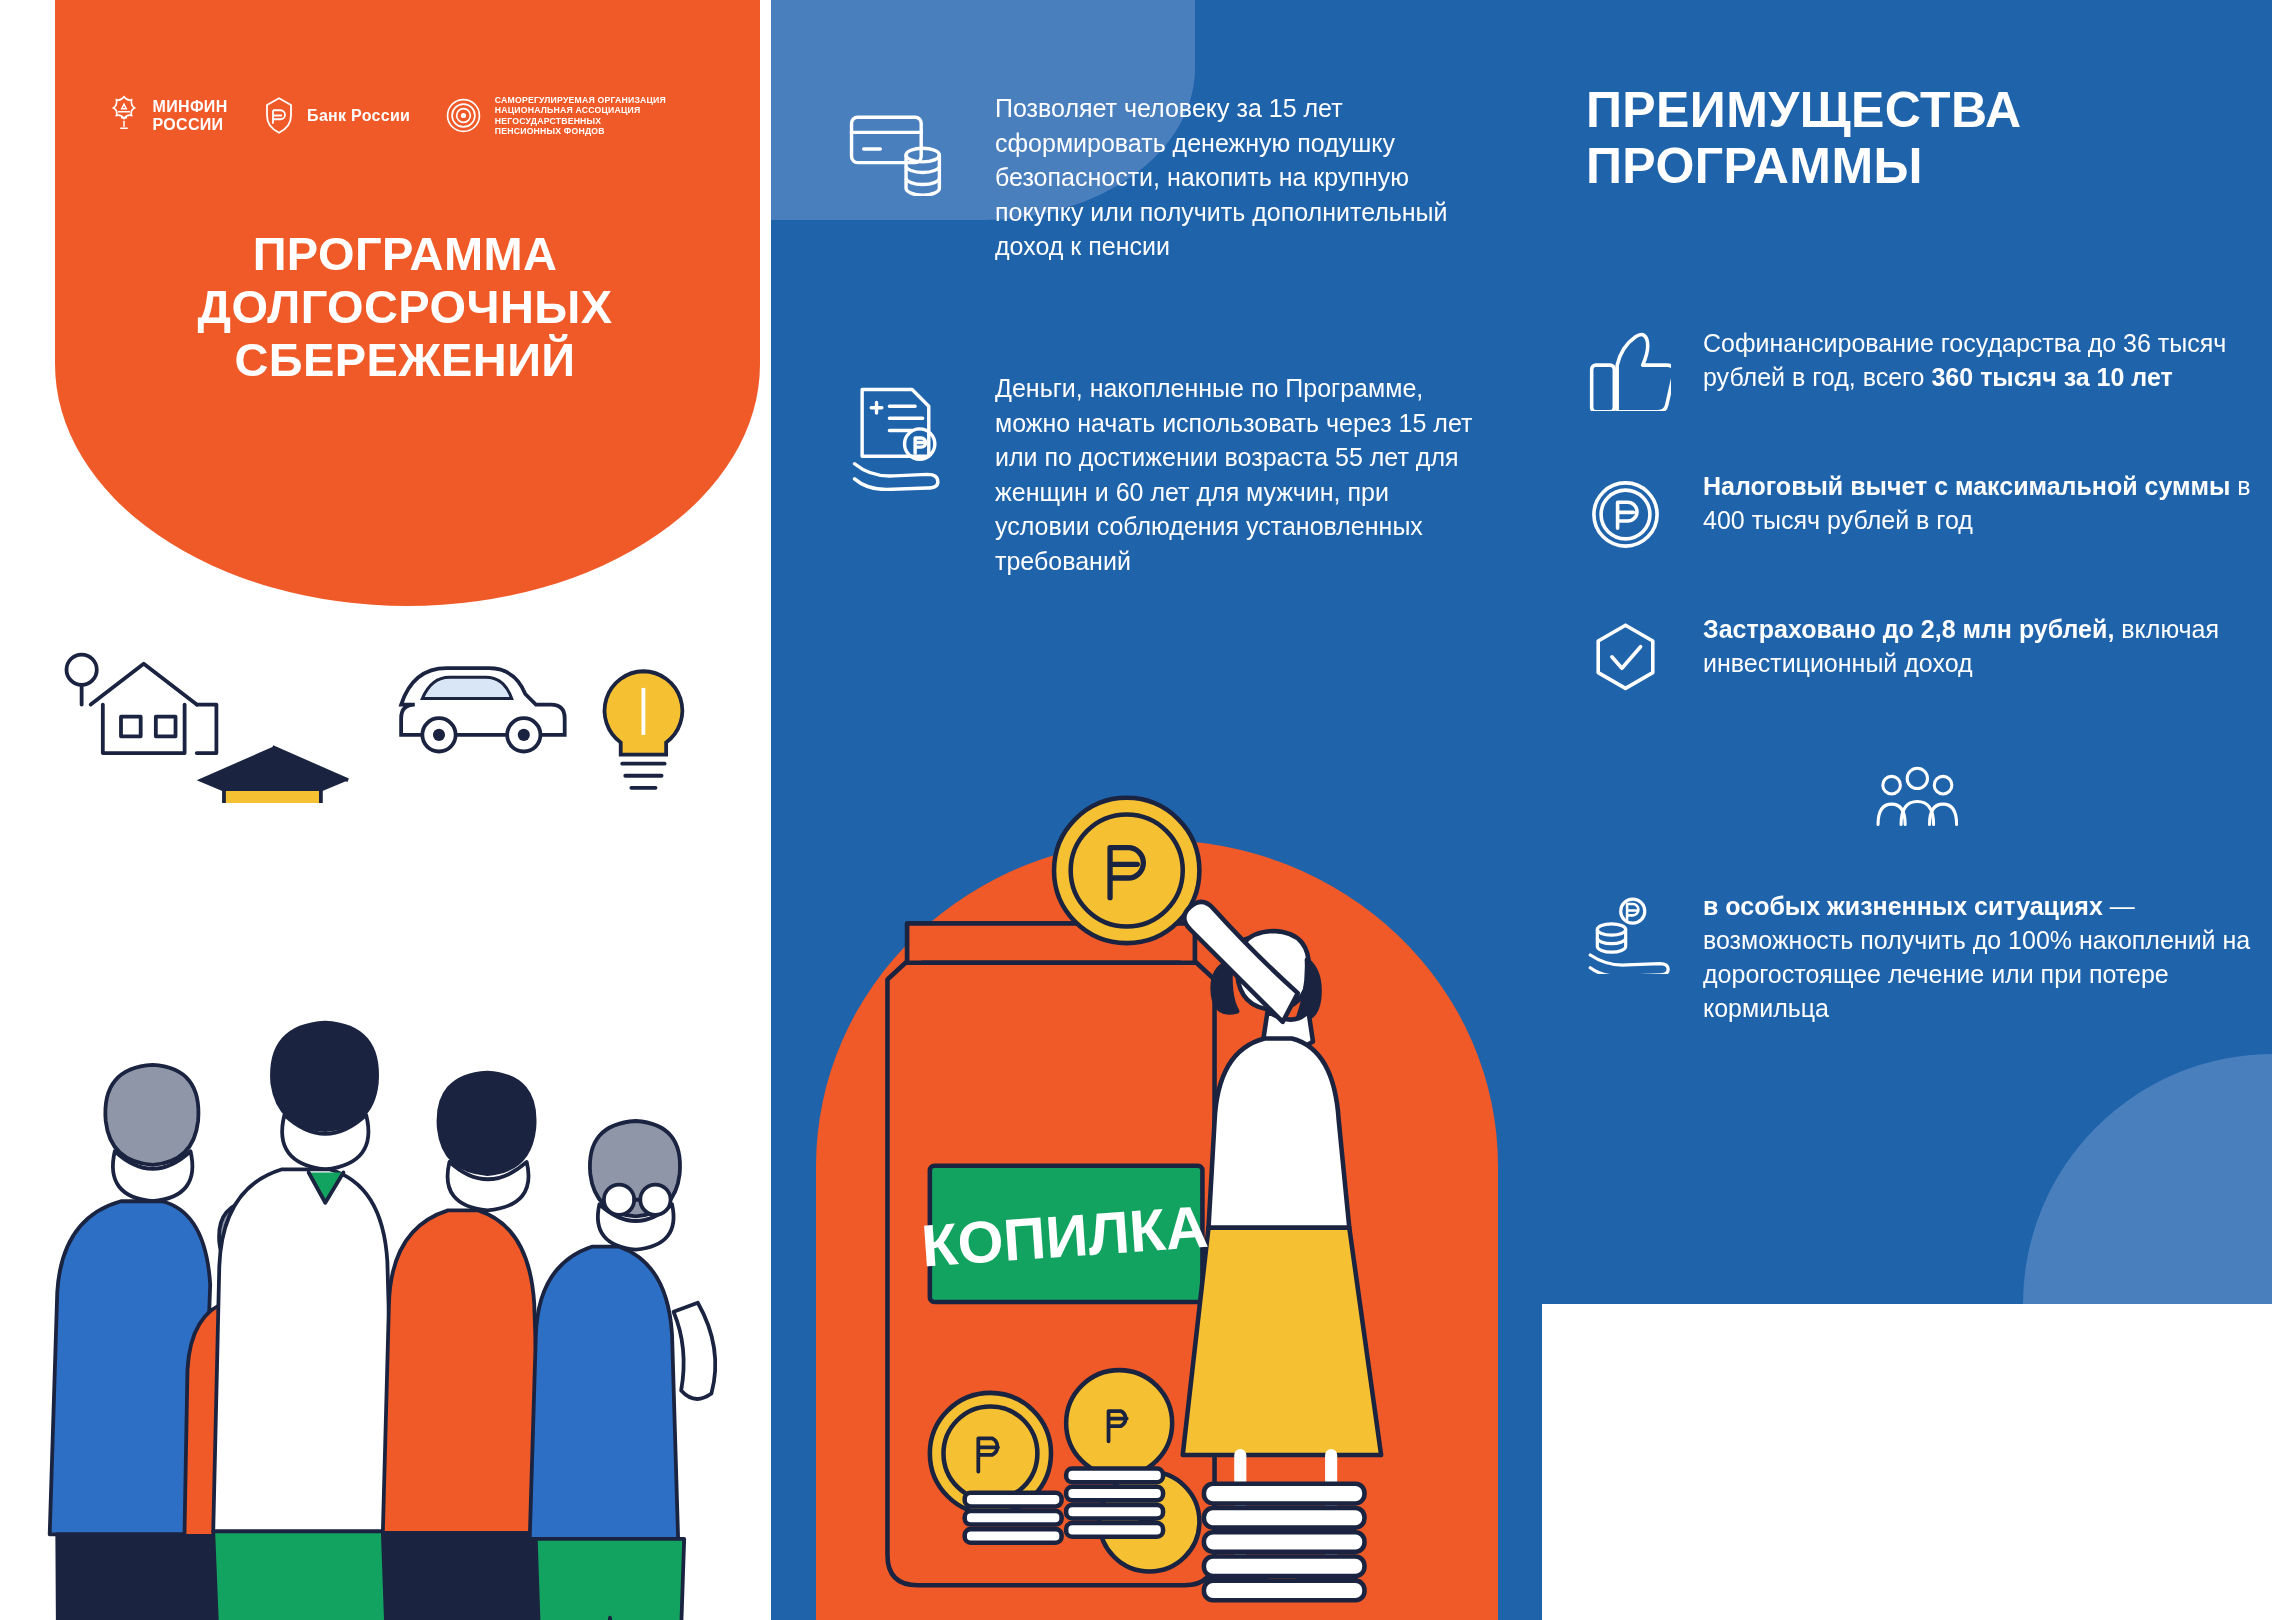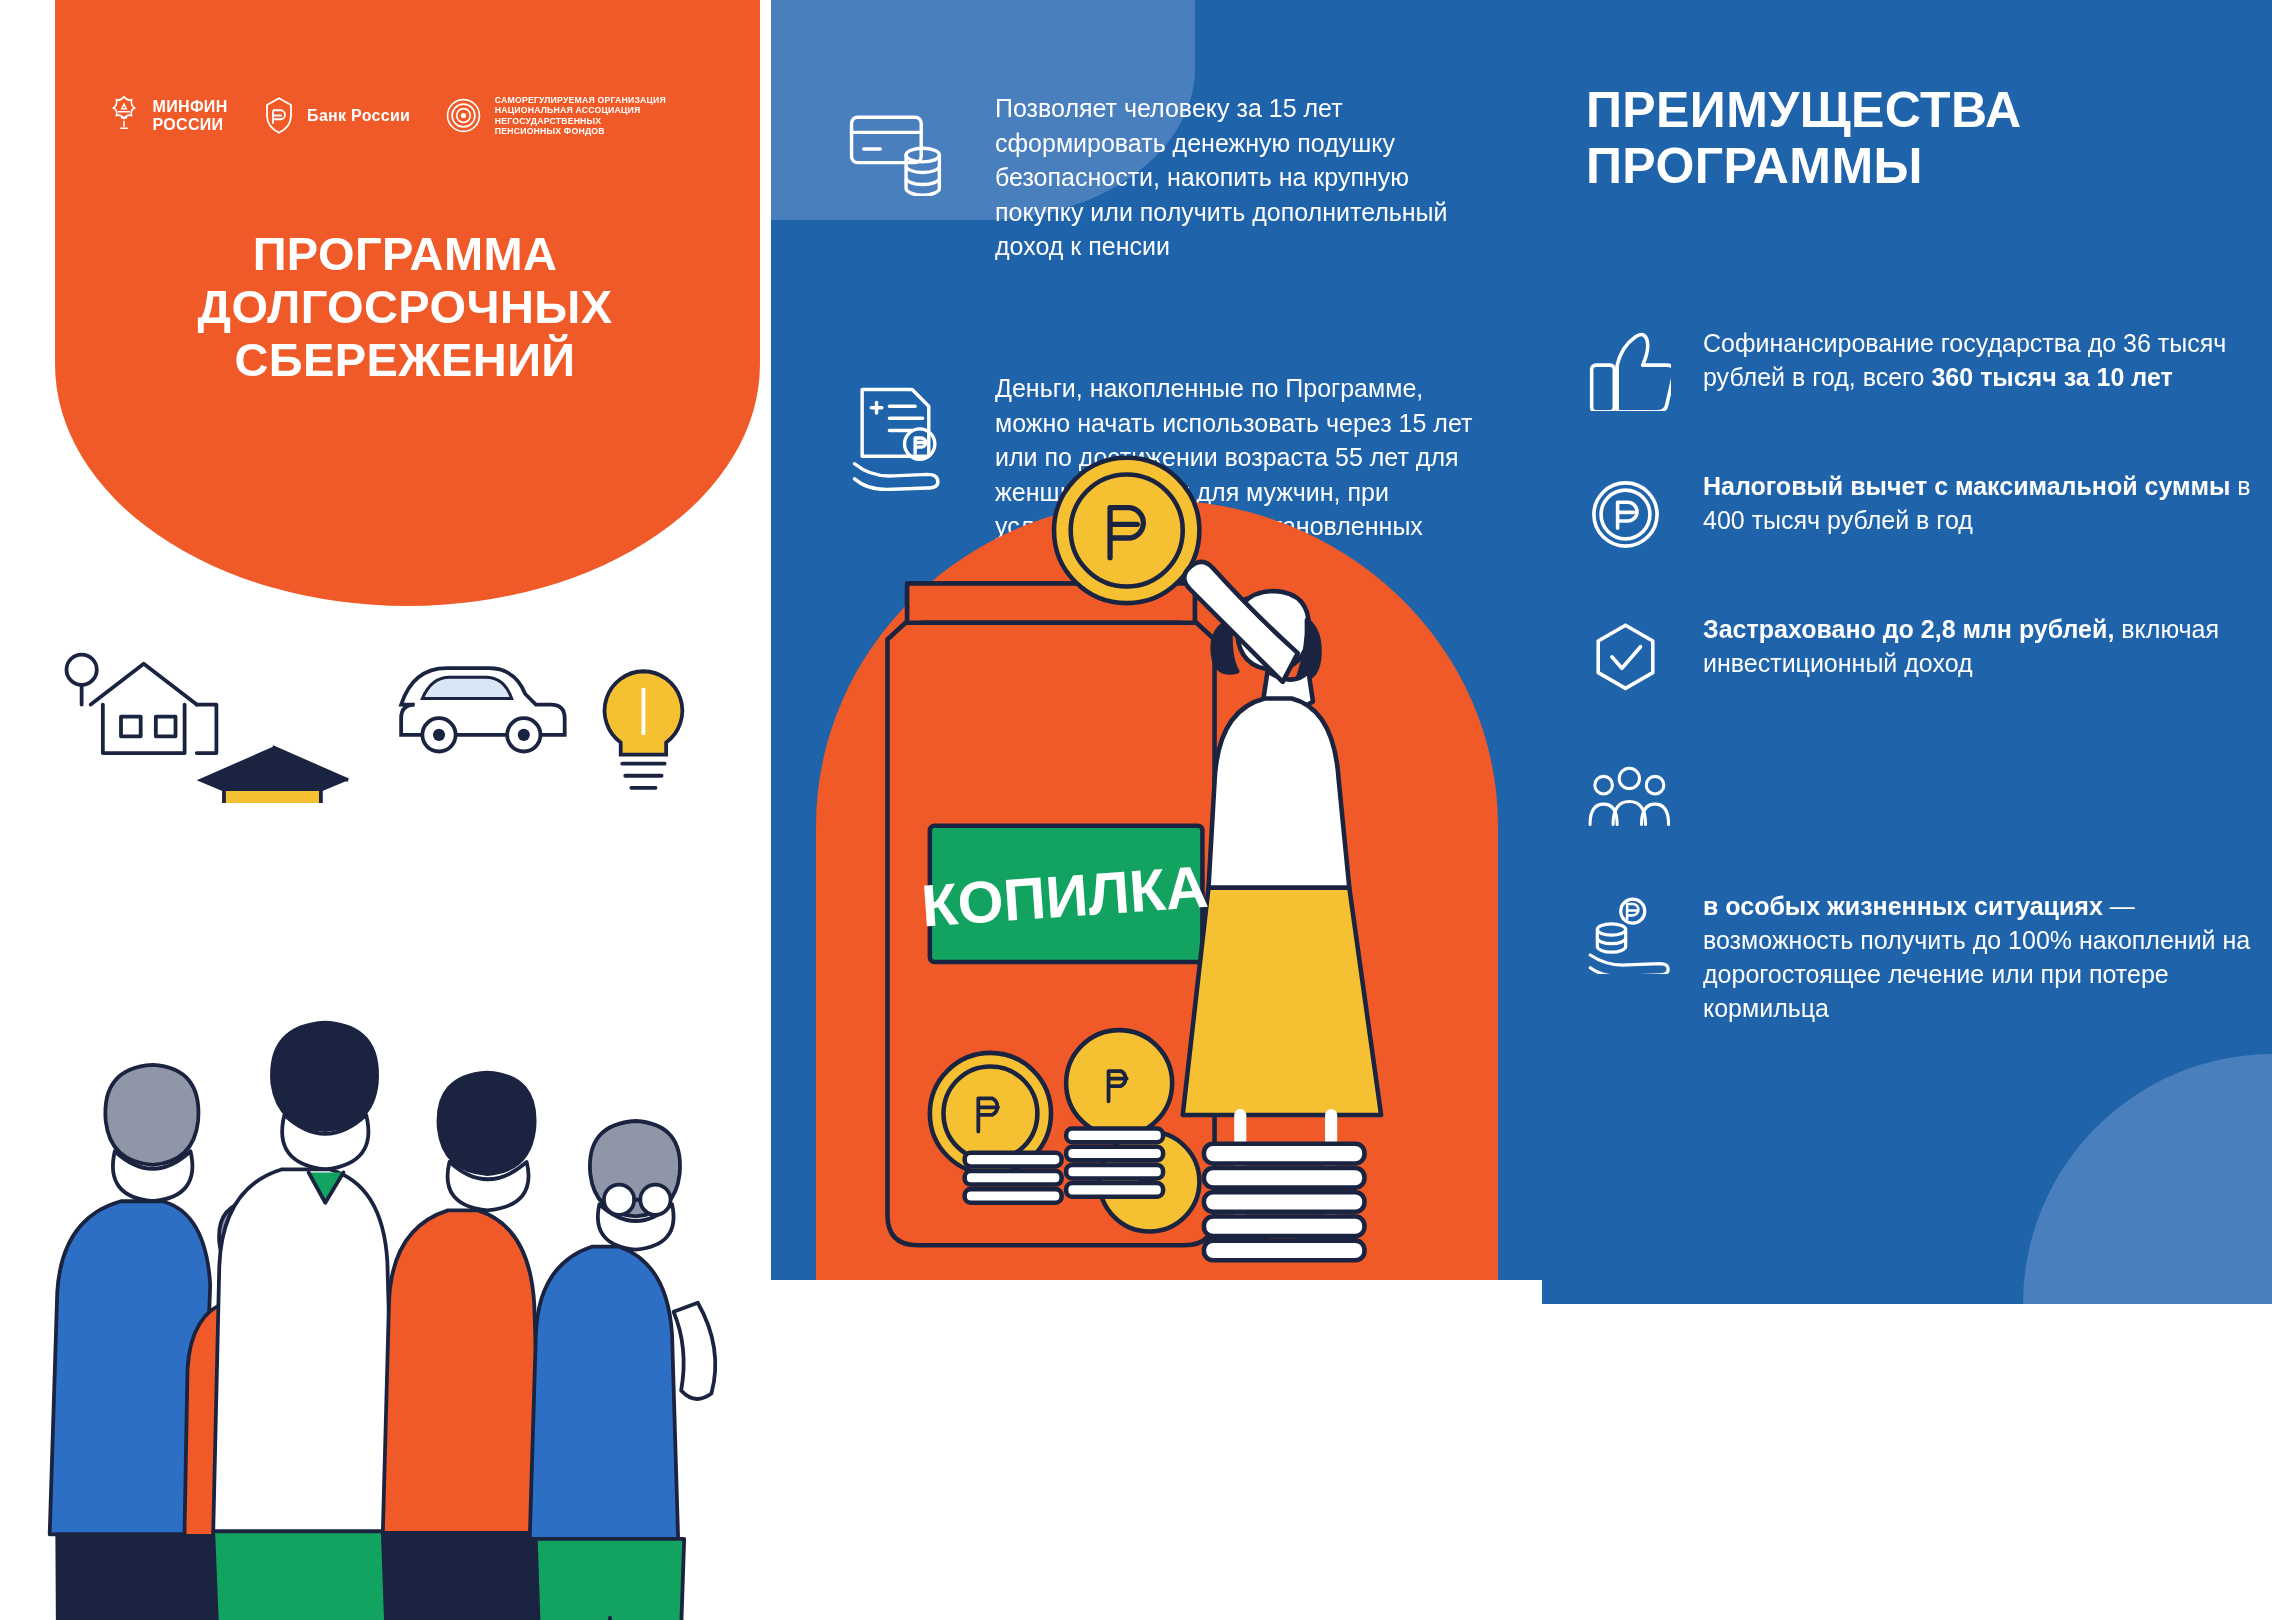--- a/index.html
+++ b/index.html
@@ -45,21 +45,21 @@
   .icon-cluster { position: absolute; left: 45px; top: 591px; width: 682px; height: 212px; }
   .cluster-svg { width: 682px; height: 212px; }
 
   
   .family { position: absolute; left: 30px; top: 727px; width: 742px; height: 894px; }
   .family-svg { width: 742px; height: 894px; }
 
   
   .center {
     position: relative;
-    width: 771px; height: 1280px;
+    width: 771px; height: 1620px;
     background: #1f63ab;
     flex: 0 0 771px;
   }
   .center-dark-blob {
     position: absolute; left: 0; top: 0; width: 424px; height: 220px;
     background: #4a7fbe;
     border-bottom-right-radius: 212px 152px;
   }
   .center-block {
     position: absolute; color: #ffffff;
@@ -92,21 +92,21 @@
     position: absolute; right: 0; bottom: 0; width: 250px; height: 250px;
     background: #4a7fbe;
     border-top-left-radius: 250px 250px;
   }
   .right-title {
     position: absolute; left: 44px; top: 82px; width: 651px;
     color: #ffffff; font-size: 50px; font-weight: bold; line-height: 1.12;
     letter-spacing: 0.4px;
   }
   .benefits { position: absolute; left: 44px; top: 326px; width: 667px; }
-  .benefit { display: flex; gap: 26px; align-items: flex-start; margin-bottom: 58px; }
+  .benefit { display: flex; gap: 26px; align-items: flex-start; margin-bottom: 58px; justify-content: center; }
   .benefit:last-child { margin-bottom: 16px; }
   .b-icon { flex: 0 0 91px; padding-top: 6px; }
   .b-text { color: #ffffff; font-size: 25px; line-height: 1.36; }
   .b-text b { font-weight: bold; }
 
   .divider {
     position: absolute; left: 771px; top: 0; width: 7.6px; height: 1620px;
     background: #ffffff;
   }
 

